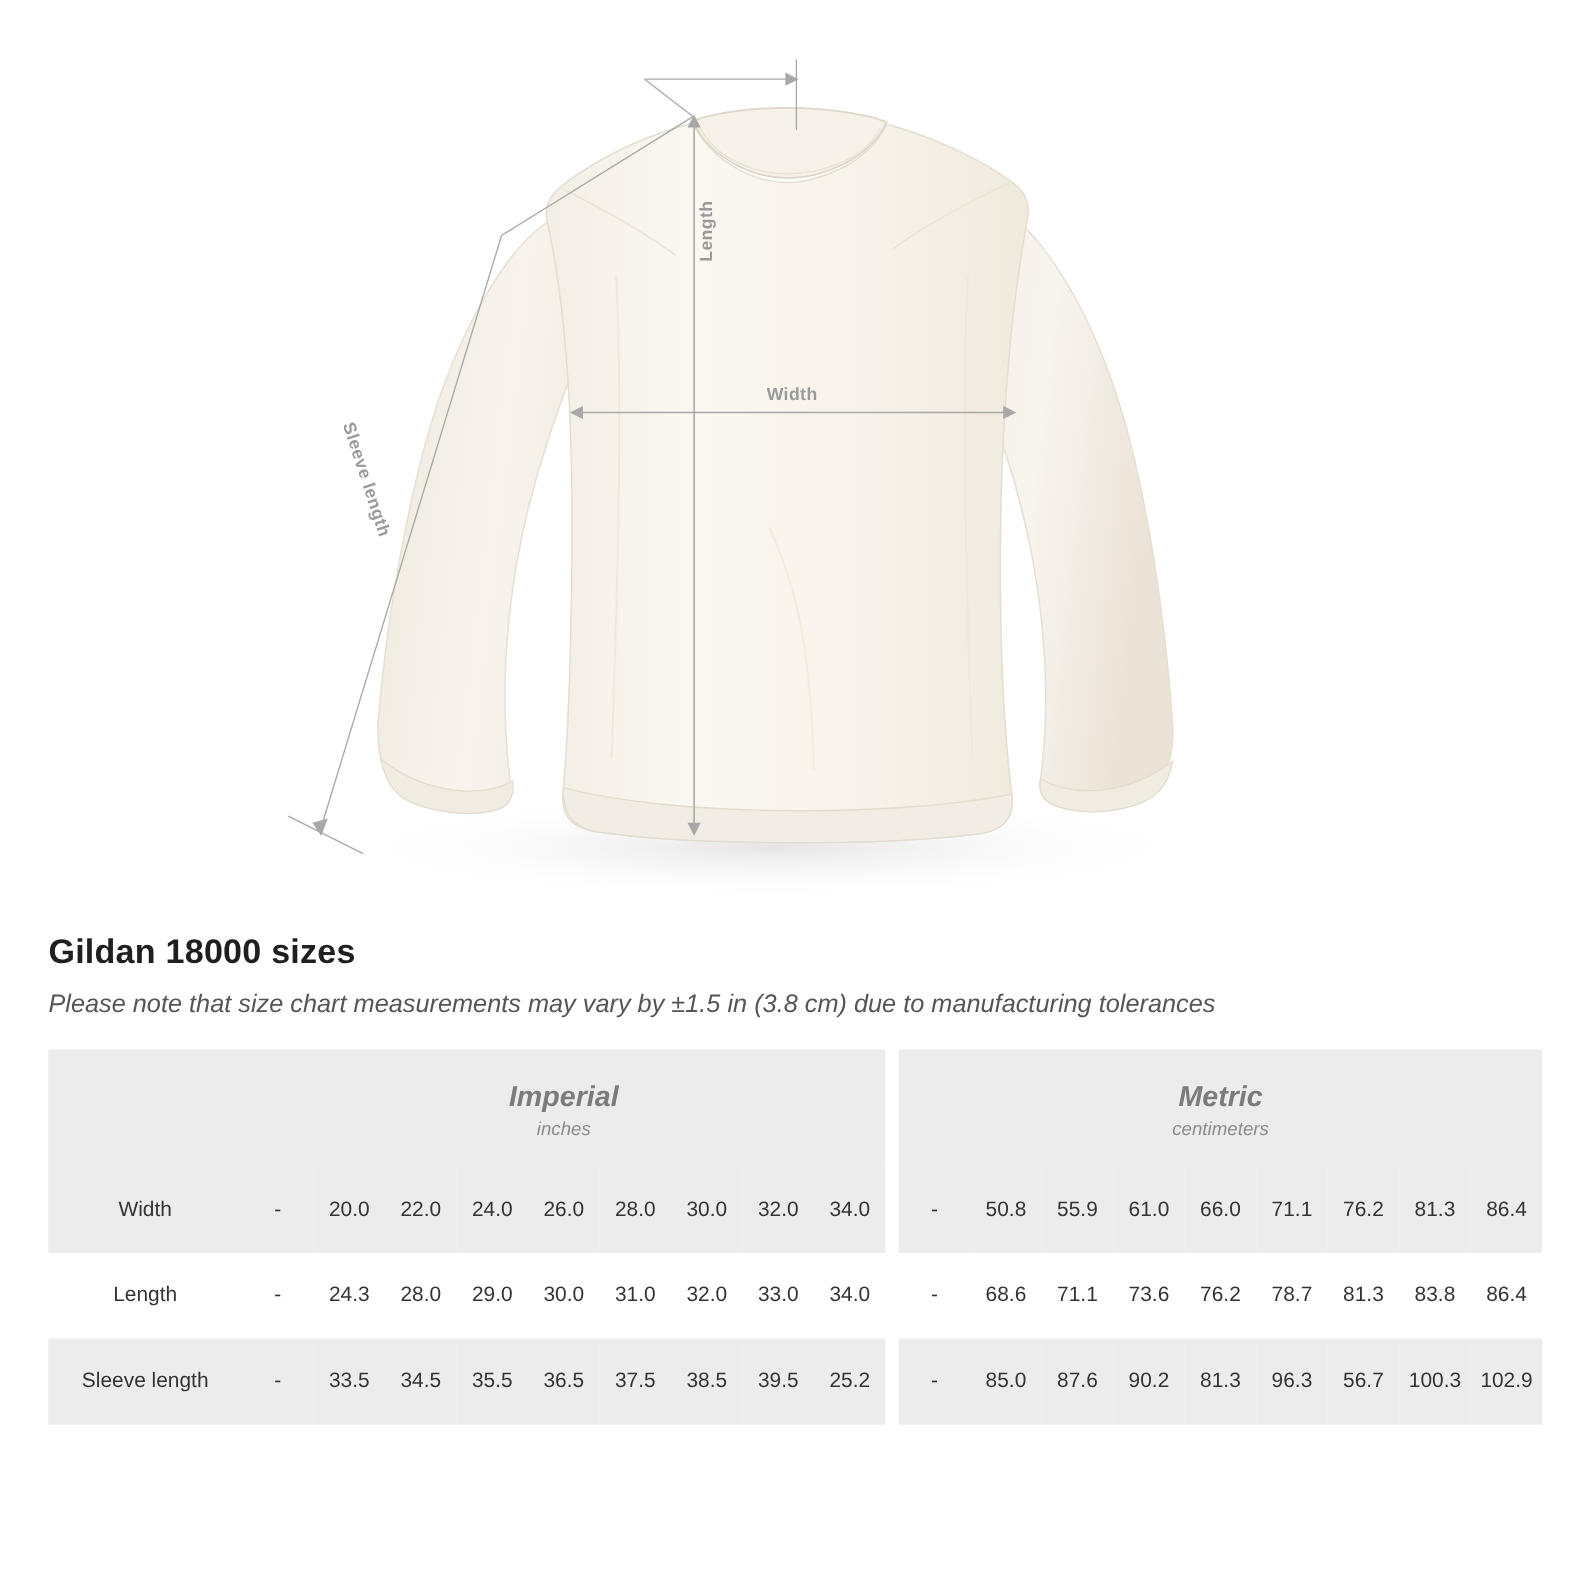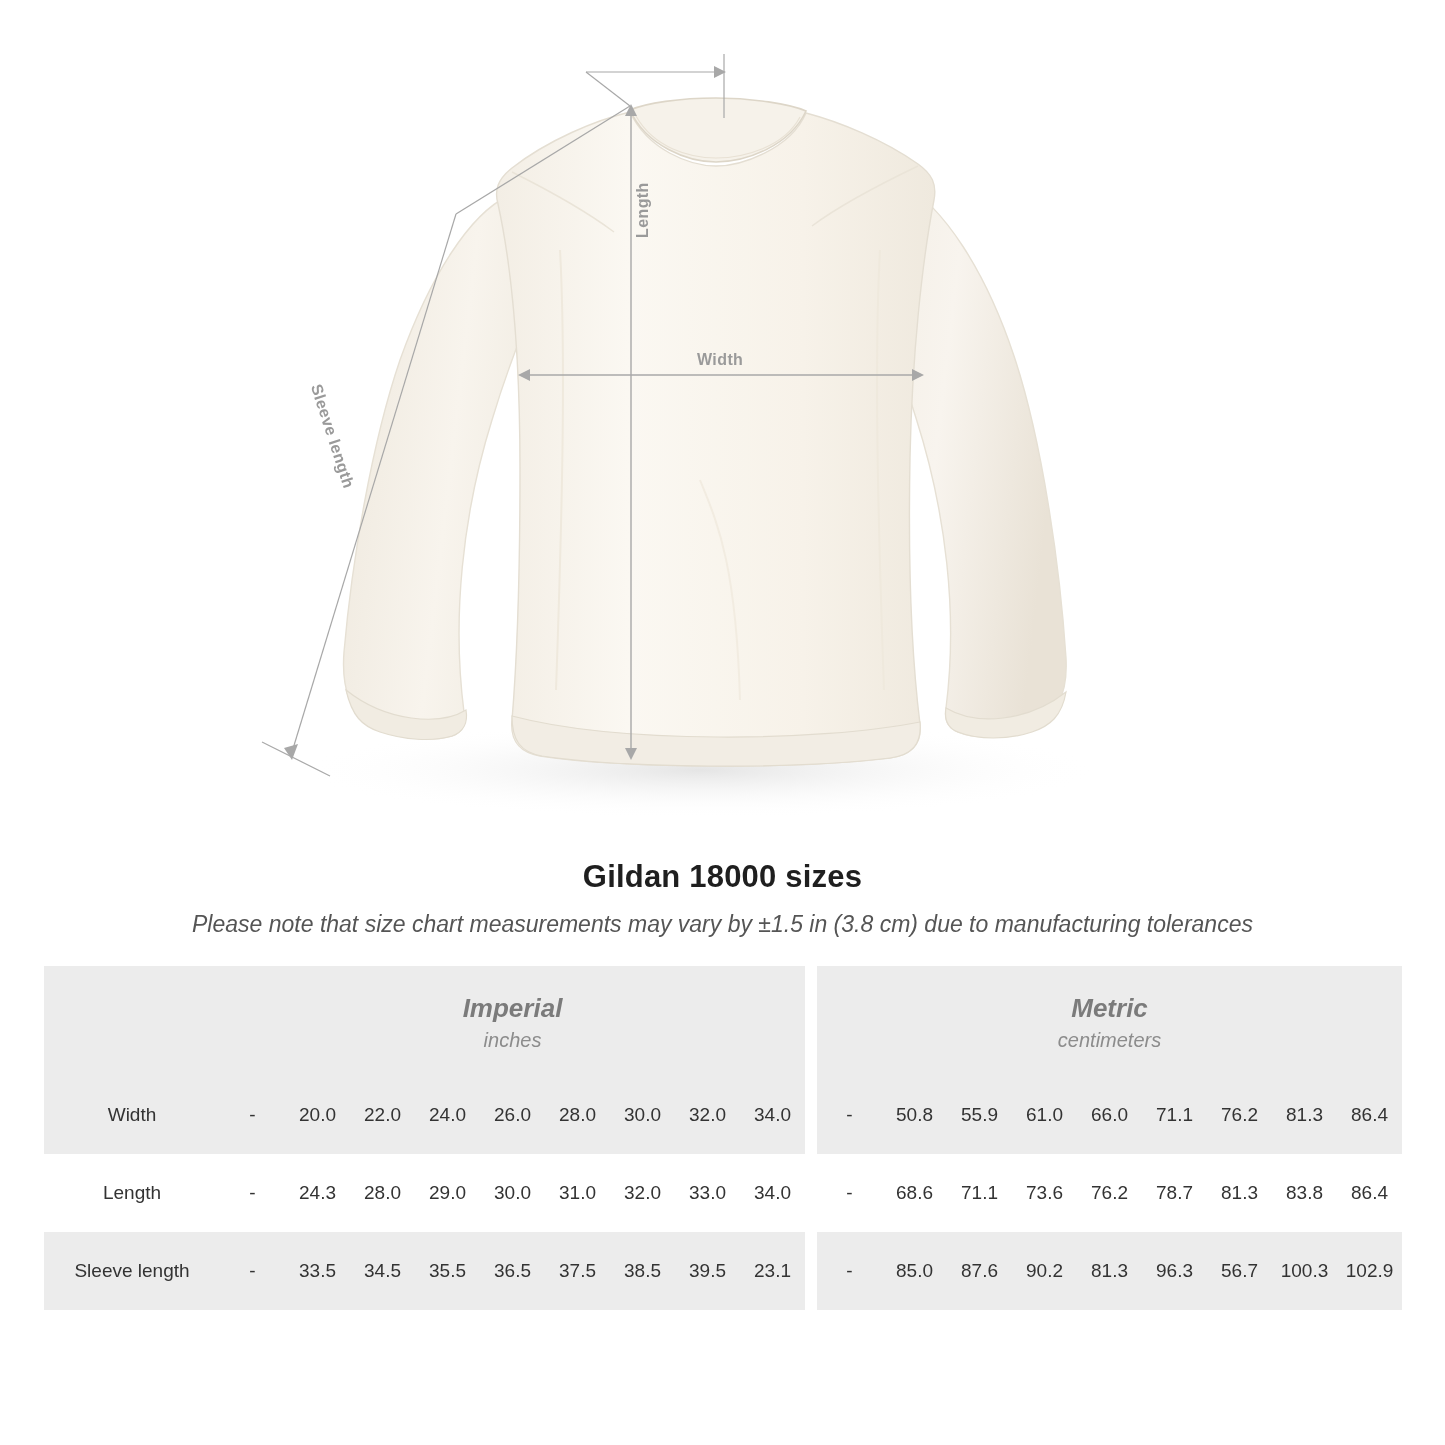--- a/index.html
+++ b/index.html
@@ -51,22 +51,23 @@
   }
   .dim-label.sleeve {
     left: 324px;
     top: 382px;
     transform: rotate(72deg);
     transform-origin: left top;
   }
 
   
   .title-block {
-    text-align: center;
-    margin-top: 24px;
+    text-align: left;
+    margin-top: 12px;
+    padding-left: 44px;
   }
   .chart-title {
     font-size: 31px;
     font-weight: bold;
     color: #1f1f1f;
     letter-spacing: 0.2px;
   }
   .chart-note {
     margin-top: 16px;
     font-size: 23px;
@@ -98,21 +99,21 @@
     padding: 26px 0 24px 0;
   }
   .unit-name {
     font-size: 26px;
     font-style: italic;
     font-weight: bold;
     color: #7b7b7b;
     line-height: 1.25;
   }
   .unit-sub {
-    font-size: 20px;
+    font-size: 17px;
     font-style: italic;
     color: #8c8c8c;
     margin-top: 4px;
   }
 
   
   .head-row td {
     height: 76px;
     font-size: 20px;
     color: #2b2b2b;
@@ -314,21 +315,21 @@
         <tr class="data-row zebra-b">
           <td class="rowlabel">Sleeve length</td>
           <td>-</td>
           <td>33.5</td>
           <td>34.5</td>
           <td>35.5</td>
           <td>36.5</td>
           <td>37.5</td>
           <td>38.5</td>
           <td>39.5</td>
-          <td>23.1</td>
+          <td>25.2</td>
           <td class="gap"></td>
           <td>-</td>
           <td>85.0</td>
           <td>87.6</td>
           <td>90.2</td>
           <td>81.3</td>
           <td>96.3</td>
           <td>56.7</td>
           <td>100.3</td>
           <td>102.9</td>

